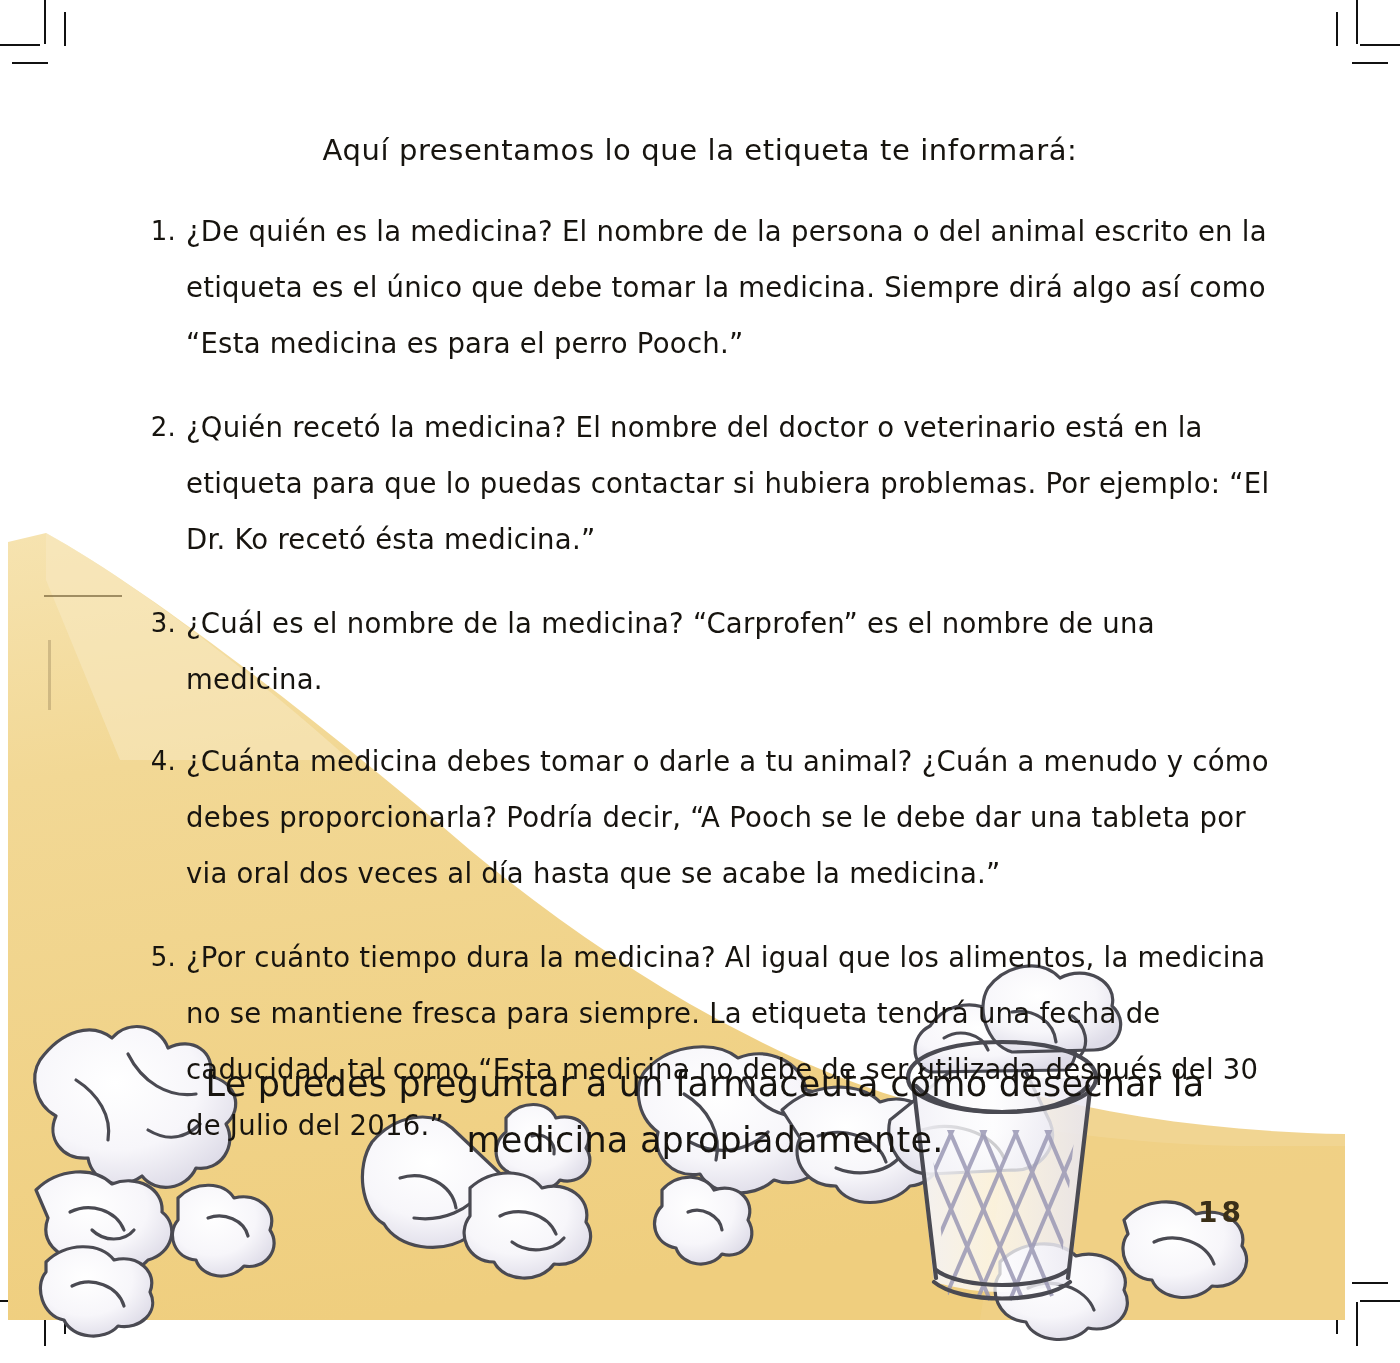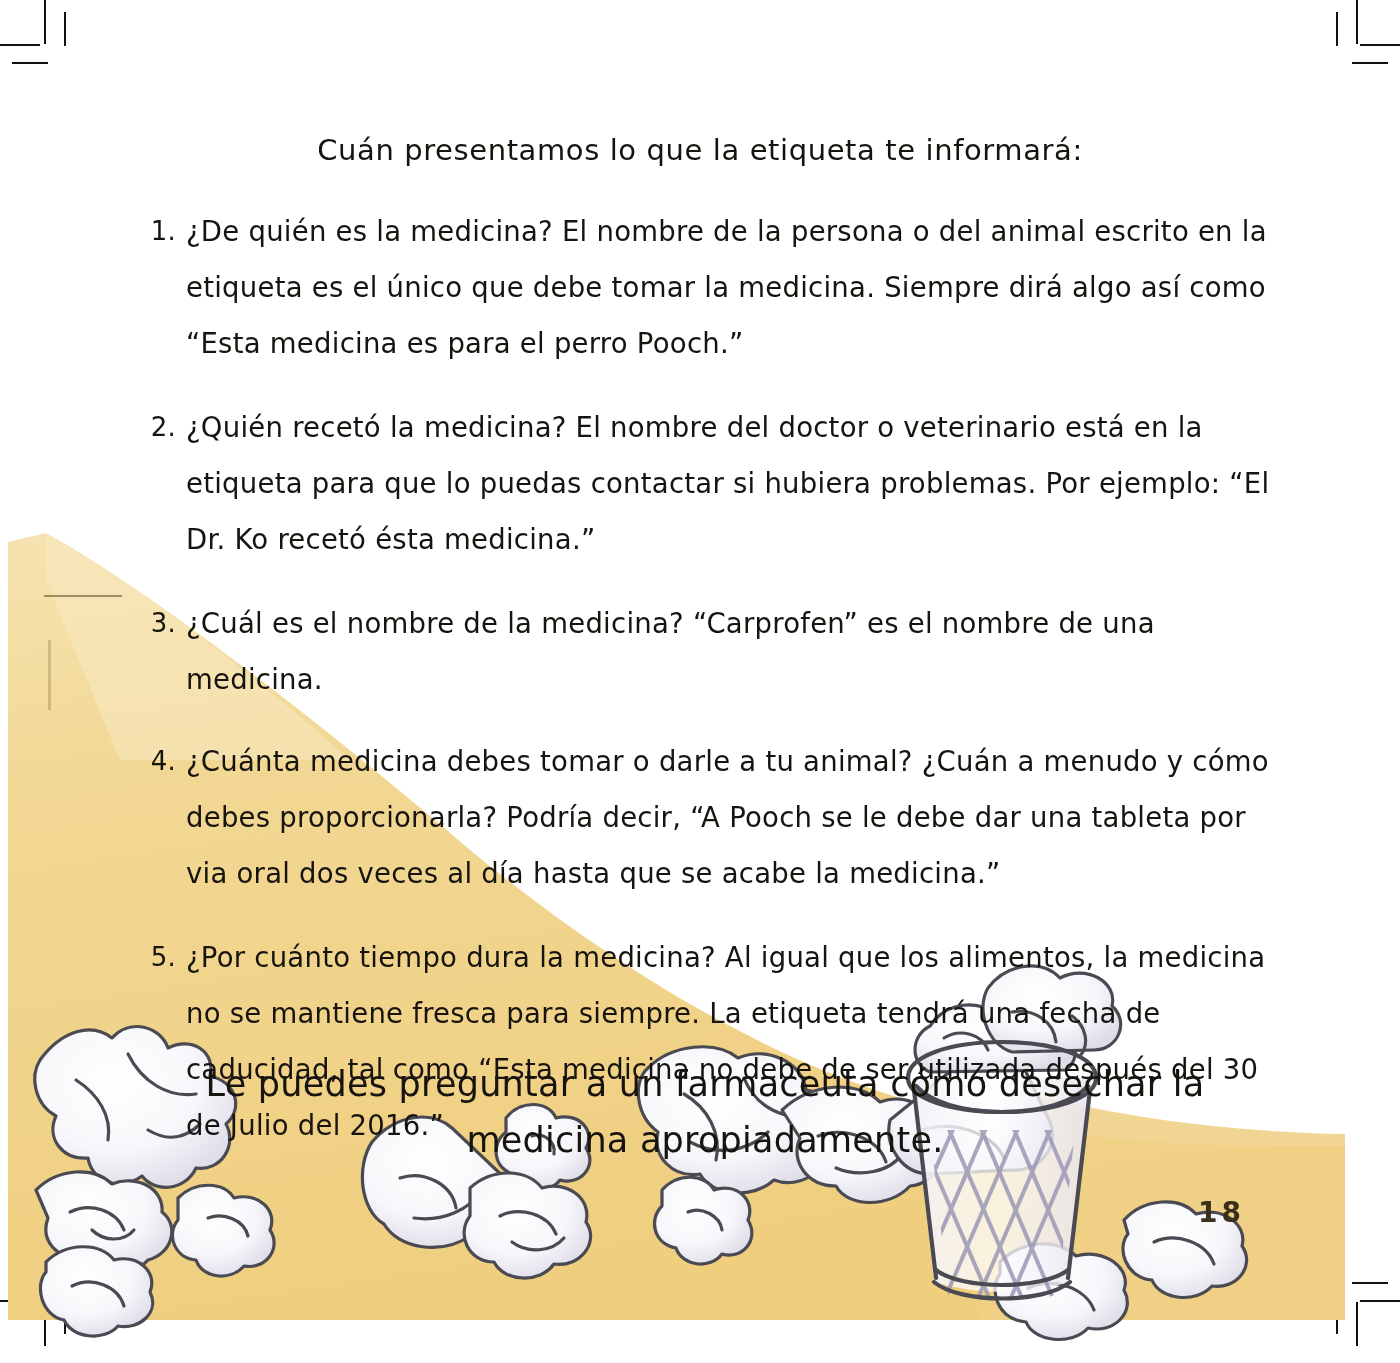--- a/index.html
+++ b/index.html
@@ -342,21 +342,21 @@
         <path d="M 934 852 C 960 874, 1044 874, 1070 852"></path>
       </g>
     </g>
   </svg>
 
   <div class="artifact-line"></div>
   <div class="artifact-line2"></div>
 
   <div id="text-column">
 
-    <div class="heading">Cuán presentamos lo que la etiqueta te informará:</div>
+    <div class="heading">Aquí presentamos lo que la etiqueta te informará:</div>
 
     <ol class="qlist">
       <li>
         <span class="marker">1.</span>
         <span>¿De quién es la medicina?  El nombre de la persona o del animal escrito en la etiqueta es el único que debe tomar la medicina. Siempre dirá algo así como “Esta medicina es para el perro Pooch.”</span>
       </li>
       <li>
         <span class="marker">2.</span>
         <span>¿Quién recetó la medicina? El nombre del doctor o veterinario está en la etiqueta para que lo puedas contactar si hubiera problemas. Por ejemplo: “El Dr. Ko recetó ésta medicina.”</span>
       </li>

